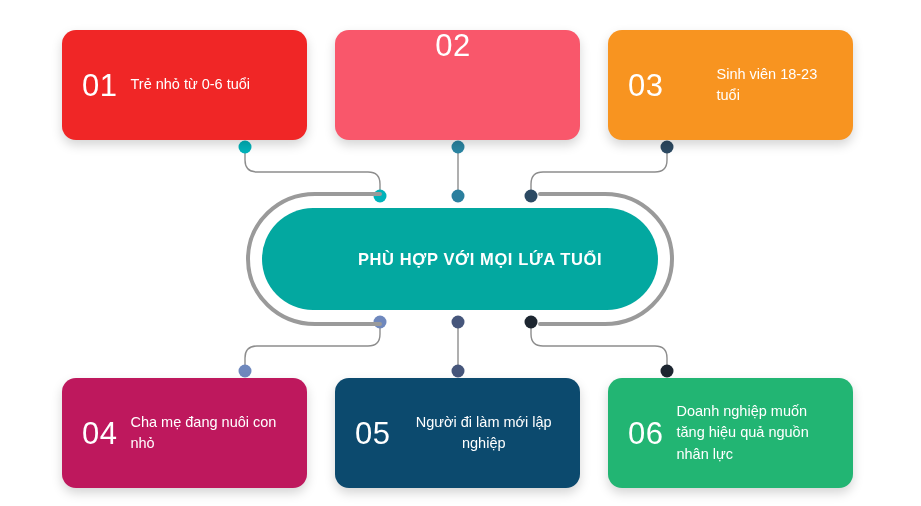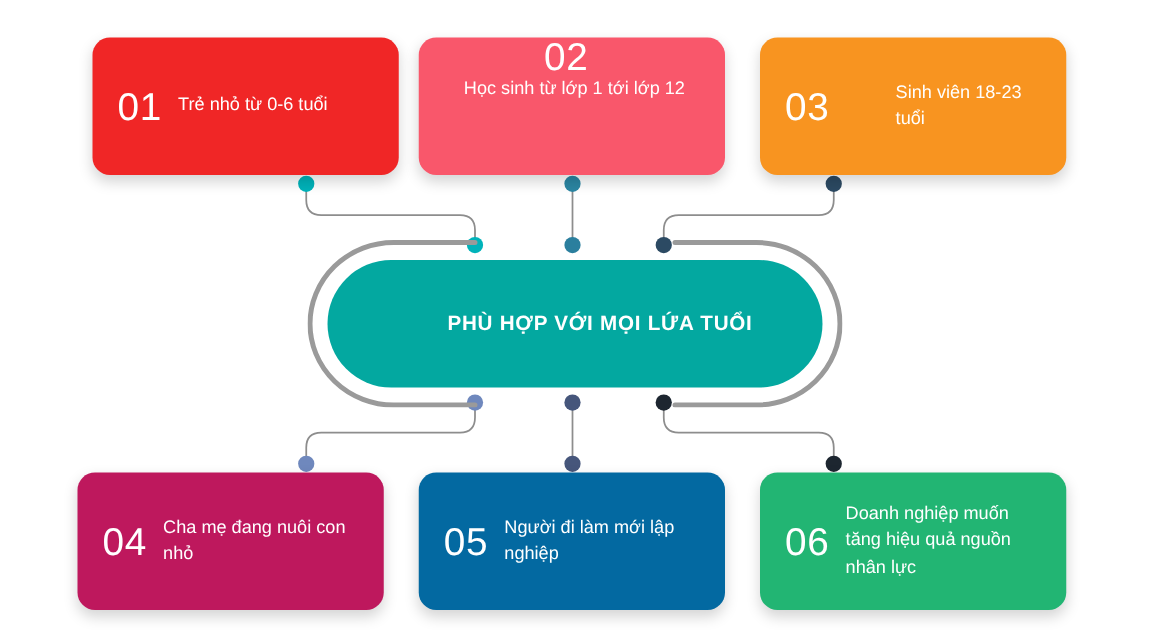--- a/index.html
+++ b/index.html
@@ -144,41 +144,40 @@
 
       <path d="M294,2 L359,2 A67,65 0 0 1 359,132 L294,132" fill="none" stroke="#9a9a9a" stroke-width="4" stroke-linecap="round"></path>
 
       <path d="M141,2 L355,2" fill="none" stroke="#ffffff" stroke-width="0"></path>
     </svg>
     <div id="center-pill" style="background: rgb(3, 168, 160);">
       <span class="center-text" style="color: rgb(255, 255, 255); margin-left: 40px;">PHÙ HỢP VỚI MỌI LỨA TUỔI</span>
     </div>
   </div>
 
-  <div class="card" id="card-1" style="background: rgb(240, 38, 38); margin-left: 12px;">
+  <div class="card" id="card-1" style="background: rgb(240, 38, 38);">
     <span class="num">01</span>
     <span class="label">Trẻ nhỏ từ 0-6 tuổi</span>
   </div>
 
   <div class="card" id="card-2" style="background: rgb(249, 87, 107);">
     <span class="num">02</span>
-    <span class="label">Học sinh từ lớp 1 tới lớp 12</span>
   </div>
 
   <div class="card" id="card-3" style="background: rgb(248, 148, 32);">
     <span class="num">03</span>
     <span class="label">Sinh viên 18-23 tuổi</span>
   </div>
 
   <div class="card" id="card-4" style="background: #be185d;">
     <span class="num">04</span>
     <span class="label">Cha mẹ đang nuôi con nhỏ</span>
   </div>
 
-  <div class="card" id="card-5" style="background: #0369a1;">
+  <div class="card" id="card-5" style="background: #0c4a6e; text-align: center;">
     <span class="num">05</span>
     <span class="label">Người đi làm mới lập nghiệp</span>
   </div>
 
   <div class="card" id="card-6" style="background: rgb(34, 181, 115);">
     <span class="num">06</span>
     <span class="label">Doanh nghiệp muốn tăng hiệu quả nguồn nhân lực</span>
   </div>
 
 </div>

